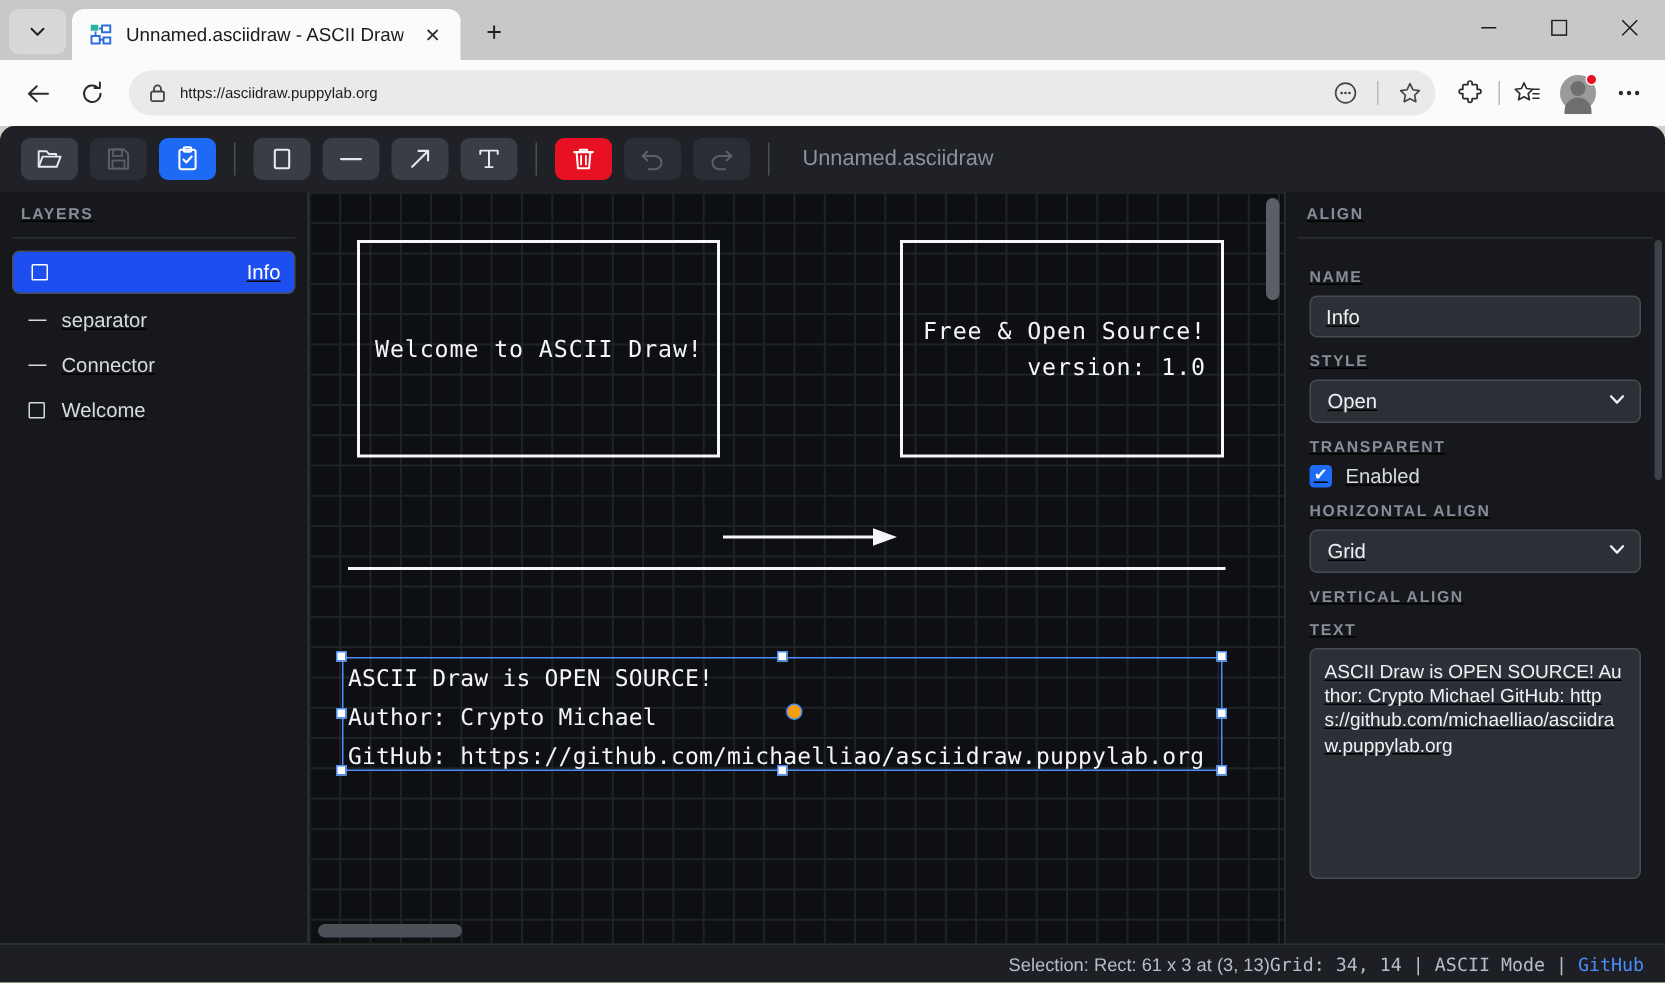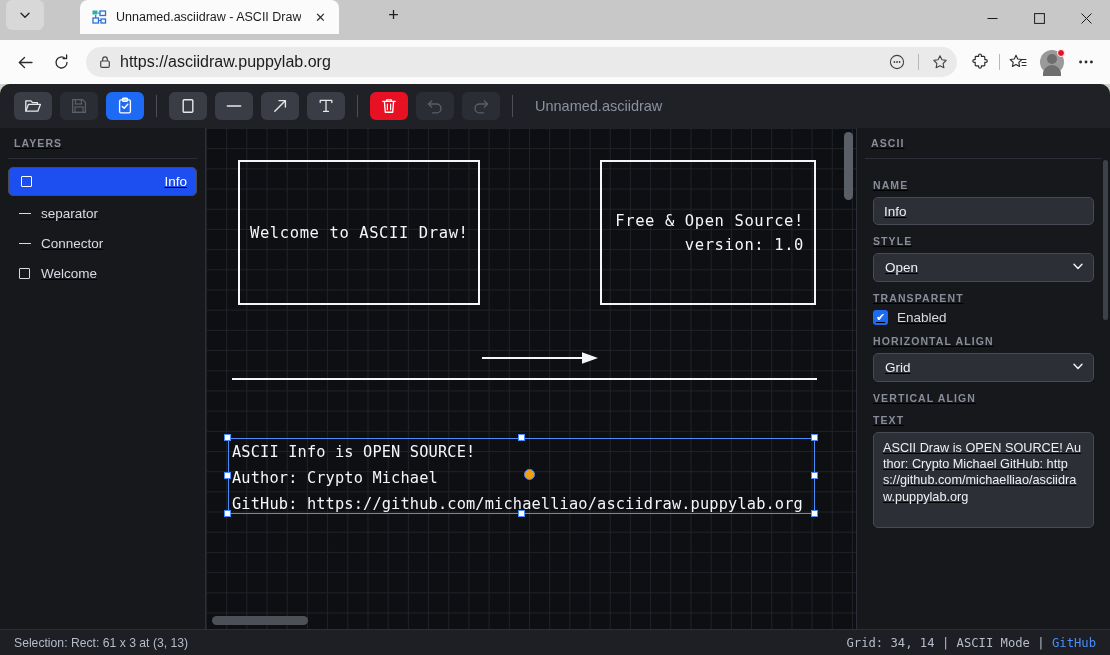--- a/index.html
+++ b/index.html
@@ -7,22 +7,22 @@
     width: 1110px; height: 655px;
     background: #c7c7c7;
     font-family: "Liberation Sans", sans-serif;
     overflow: hidden;
   }
 
   
   .browser { width: 1110px; height: 655px; position: relative; background: #cfcfcf; }
 
   .tabstrip {
-    height: 40px; background: #c8c8c8; display: flex; align-items: flex-start;
-    padding-left: 6px; position: relative; gap: 32px;
+    height: 40px; background: #c8c8c8; display: flex; align-items: flex-end;
+    padding-left: 6px; position: relative;
   }
   .tab-chevron {
     width: 38px; height: 30px; margin-bottom: 4px; border-radius: 6px;
     background: #d8d8d8; display: flex; align-items: center; justify-content: center;
     color: #202020;
   }
   .tab {
     height: 34px; min-width: 250px; background: #fbfbfb;
     border-radius: 8px 8px 0 0; display: flex; align-items: center;
     padding: 0 8px 0 11px; gap: 8px; margin-left: 4px;
@@ -51,21 +51,21 @@
   }
   .nav-btn {
     width: 34px; height: 34px; border-radius: 6px; flex: 0 0 34px;
     display: flex; align-items: center; justify-content: center; color: #2b2b2b;
   }
   .omnibox {
     flex: 1; height: 30px; background: #eaeaea; border-radius: 15px;
     display: flex; align-items: center; padding: 0 4px 0 12px; margin: 0 6px;
     gap: 8px;
   }
-  .omni-url { font-size: 16px; color: #1b1b1b; flex: 1; white-space: nowrap; overflow: hidden; }
+  .omni-url { font-size: 10px; color: #1b1b1b; flex: 1; white-space: nowrap; overflow: hidden; }
   .omni-ico { width: 26px; height: 26px; border-radius: 13px; display:flex; align-items:center; justify-content:center; color:#444; }
   .omni-divider { width:1px; height:16px; background:#b9b9b9; }
   .tb-ico { width: 32px; height: 32px; border-radius: 6px; flex: 0 0 32px; display: flex; align-items: center; justify-content: center; color: #2b2b2b; position: relative;}
   .avatar { width: 24px; height: 24px; border-radius: 12px; background: #9a9a9a; position: relative; overflow: visible; }
   .avatar::before { content:""; position:absolute; left:7px; top:4px; width:10px; height:10px; border-radius:5px; background:#6e6e6e; }
   .avatar::after { content:""; position:absolute; left:3px; top:15px; width:18px; height:11px; border-radius:9px 9px 0 0; background:#6e6e6e; }
   .avatar-dot { position:absolute; right:-1px; top:-1px; width:8px; height:8px; border-radius:4px; background:#e81123; border:1.5px solid #fbfbfb; }
 
   
   .app {
@@ -163,30 +163,30 @@
     padding: 0 9px 0 11px; font-size: 13.5px; color: #eef0f4;
   }
   .chkrow { display: flex; align-items: center; gap: 9px; }
   .chk {
     width: 15px; height: 15px; border-radius: 3px; background: #1d6bf5;
     display: flex; align-items: center; justify-content: center; color: #fff;
     font-size: 11px; line-height: 1;
   }
   .chklab { font-size: 13.5px; color: #d7dae1; }
   .ta {
-    height: 96px; background: #2c2f36; border: 1px solid #474b55; border-radius: 5px;
+    height: 154px; background: #2c2f36; border: 1px solid #474b55; border-radius: 5px;
     padding: 7px 9px; font-size: 12.7px; color: #eef0f4; line-height: 16.2px;
     overflow: hidden; word-break: break-all;
   }
   .props-scroll { position: absolute; right: 2px; top: 32px; width: 5px; height: 160px; border-radius: 3px; background: #3d414a; }
 
   
   .status {
     height: 26px; flex: 0 0 26px; background: #1d1f24; display: flex;
-    align-items: center; justify-content: space-between; padding: 0 14px;
+    align-items: center; justify-content: flex-end; padding: 0 14px;
     border-top: 1px solid #2c2f37;
   }
   .st-left { font-size: 12.2px; color: #b6bcc8; }
   .st-right { font-size: 12.2px; color: #b6bcc8; font-family: "DejaVu Sans Mono", monospace; }
   .st-right .lnk { color: #4b8df8; }
 </style>
 </head>
 <body>
 
 <div class="browser">
@@ -415,21 +415,21 @@
           </div>
 
           <div class="shape-box" style="left:394px; top:32px; width:216px; height:145px; flex-direction:column; align-items:flex-end; justify-content:center; text-align:right;">
             <span>Free &amp; Open Source!</span>
             <span>version: 1.0</span>
           </div>
 
           <div class="shape-sep" style="left:26px; top:250px; width:585px;"></div>
 
           <div class="textsel" style="left:22px; top:310px; width:587px; height:76px;">
-            <div class="txt">ASCII Info is OPEN SOURCE!</div>
+            <div class="txt">ASCII Draw is OPEN SOURCE!</div>
             <div class="txt">Author: Crypto Michael</div>
             <div class="txt">GitHub: https://github.com/michaelliao/asciidraw.puppylab.org</div>
 
             <div class="selbox"></div>
             <div class="hdl" style="left:-4px; top:-4px;"></div>
             <div class="hdl" style="left:290px; top:-4px;"></div>
             <div class="hdl" style="left:583px; top:-4px;"></div>
             <div class="hdl" style="left:-4px; top:34px;"></div>
             <div class="hdl" style="left:583px; top:34px;"></div>
             <div class="hdl" style="left:-4px; top:72px;"></div>
@@ -437,21 +437,21 @@
             <div class="hdl" style="left:583px; top:72px;"></div>
             <div class="orbdot" style="left:296px; top:31px;"></div>
           </div>
 
         </div>
         <div class="vscroll"></div>
         <div class="hscroll"></div>
       </div>
 
       <div class="props" style="position:relative;">
-        <div class="panel-hd">ASCII</div>
+        <div class="panel-hd">ALIGN</div>
         <div class="panel-rule"></div>
         <div class="props-body">
 
           <div class="fld-label">NAME</div>
           <div class="inp">Info</div>
 
           <div class="fld-label">STYLE</div>
           <div class="sel">
             <span>Open</span>
             <span>

